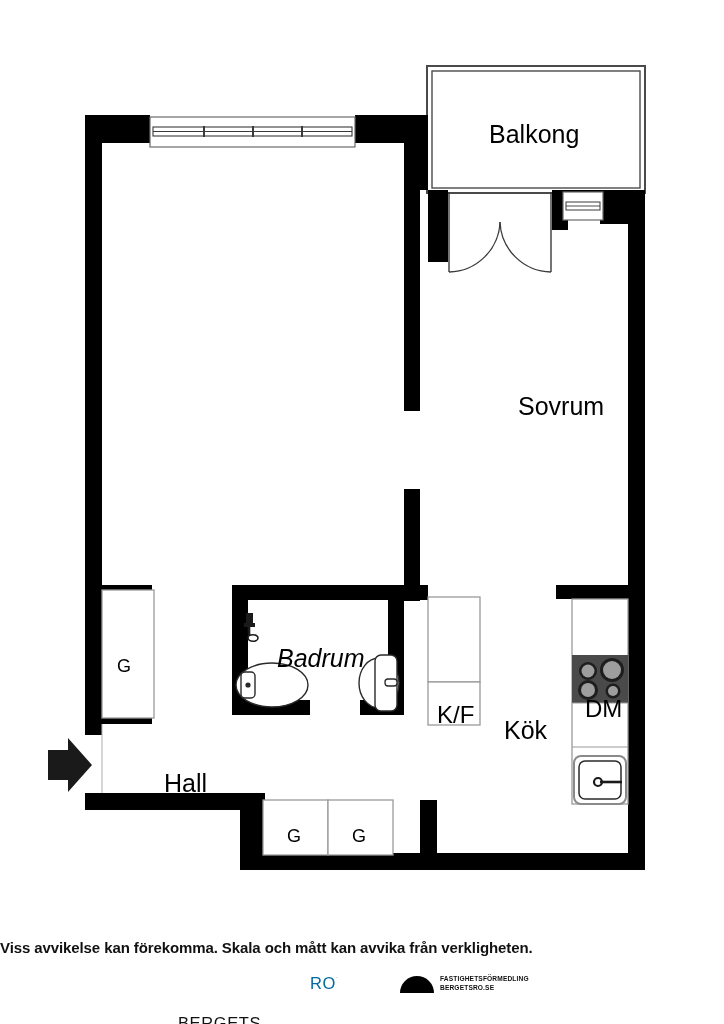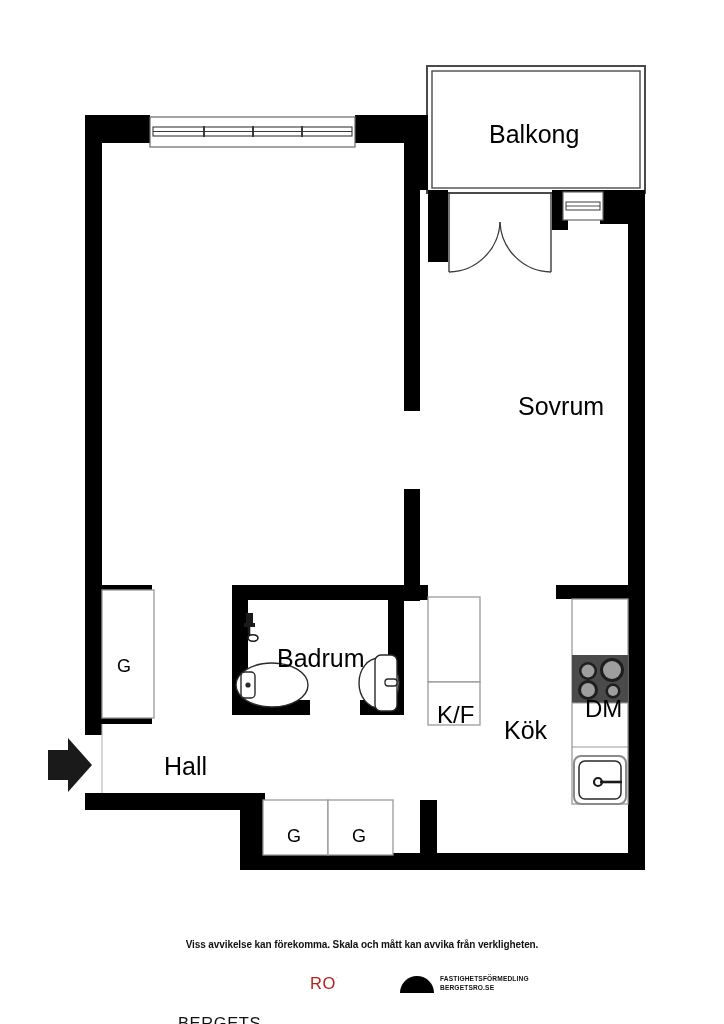--- a/index.html
+++ b/index.html
@@ -32,22 +32,21 @@
     left: 0;
     top: 910px;
     width: 724px;
     height: 114px;
   }
   .disclaimer {
     position: absolute;
     left: 0;
     top: 29px;
     width: 724px;
-    text-align: center;
-    font-size: 10px;
+    font-size: 15px;
     font-weight: 700;
     letter-spacing: -0.1px;
     color: #111;
   }
   .brandrow {
     position: absolute;
     left: 0;
     top: 58px;
     width: 724px;
     height: 48px;
@@ -60,21 +59,21 @@
     letter-spacing: 0.6px;
     color: #111;
     margin-top: 40px;
   }
   .brand-ro {
     position: absolute;
     left: 310px;
     top: 6px;
     font-size: 16.5px;
     letter-spacing: 0.6px;
-    color: #b91c1c;
+    color: #0369a1;
   }
   .brand-ro sup {
     font-size: 8px;
     vertical-align: super;
   }
   .logo-wrap {
     position: absolute;
     left: 400px;
     top: 2px;
     width: 170px;
@@ -279,23 +278,23 @@
 
       <g stroke="#b5b5b5" stroke-width="1.1">
         <line x1="102" y1="724" x2="102" y2="793"></line>
       </g>
 
     </svg>
   </div>
 
   <div class="room-label" style="left:474px; top:392px;margin-left:44px;">Sovrum</div>
   <div class="room-label" style="left:489px; top:120px;">Balkong</div>
-  <div class="room-label" style="left:277px; top:644px;">Badrum</div>
+  <div class="room-label" style="left:277px; top:644px;font-style:italic;">Badrum</div>
   <div class="room-label" style="left:504px; top:716px;">Kök</div>
-  <div class="room-label" style="left:164px; top:752px;">Hall</div>
+  <div class="room-label" style="left:164px; top:769px;">Hall</div>
 
   <div class="room-label small" style="left:437px; top:701px;">K/F</div>
   <div class="room-label small" style="left:585px; top:695px;">DM</div>
   <div class="room-label tiny" style="left:117px; top:656px;">G</div>
   <div class="room-label tiny" style="left:287px; top:826px;">G</div>
   <div class="room-label tiny" style="left:352px; top:826px;">G</div>
 
   <div class="footer">
     <div class="disclaimer">Viss avvikelse kan förekomma. Skala och mått kan avvika från verkligheten.</div>
 

